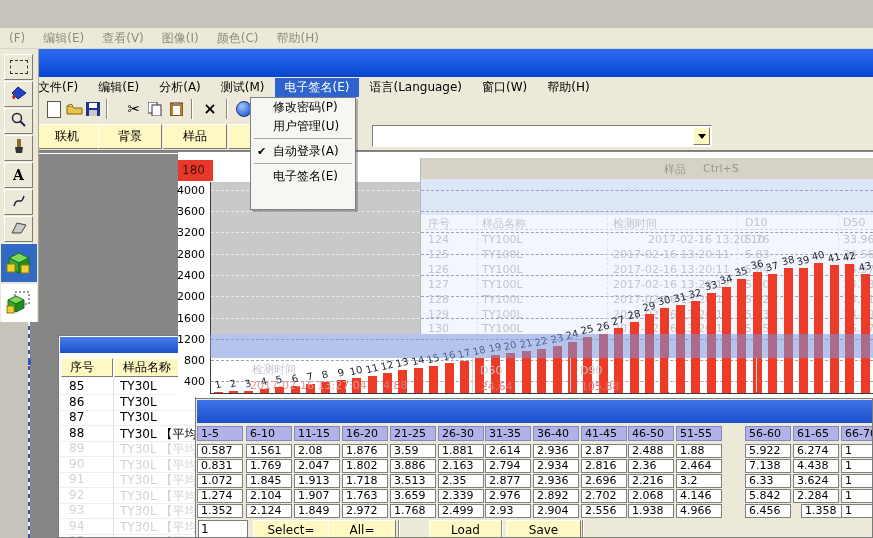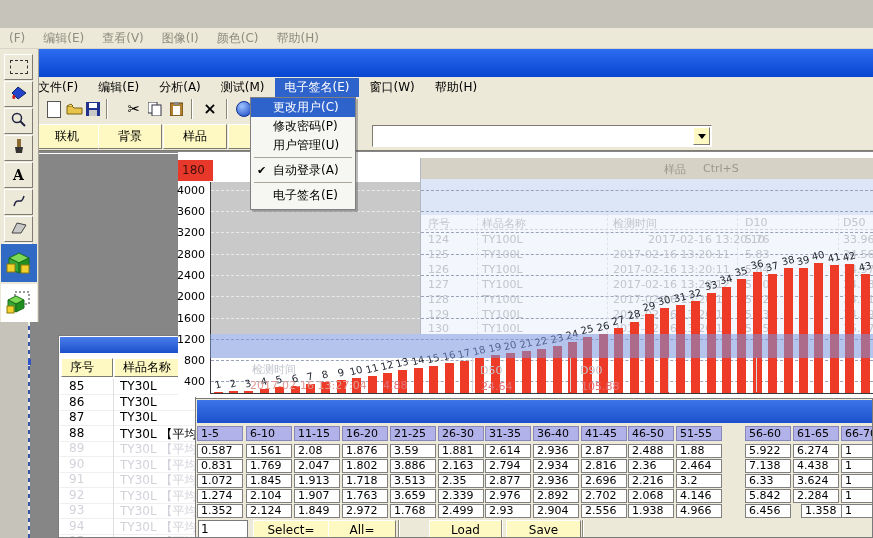--- a/index.html
+++ b/index.html
@@ -102,20 +102,21 @@
 
   <div class="abs" id="client-bg"></div>
 
   <div class="abs" id="app-title"></div>
   <div class="abs" id="app-menubar">
       <span class="mi">文件(F)</span>
       <span class="mi">编辑(E)</span>
       <span class="mi">分析(A)</span>
       <span class="mi">测试(M)</span>
       <span class="mi active">电子签名(E)</span>
+      <span class="mi">语言(Language)</span>
       <span class="mi">窗口(W)</span>
       <span class="mi">帮助(H)</span>
     </div>
   <div class="abs" id="app-toolbar">
       <div class="toolbtn" style="left: 16px;">
         <div style="width:12px;height:15px;background:#fff;border:1px solid #555;"></div>
       </div>
       <div class="toolbtn" style="left: 36px;">
         <svg width="17" height="14">
           <path d="M1,12 L1,4 L6,4 L8,6 L16,6 L16,12 Z" fill="#e8c44a" stroke="#7a6410"></path>
@@ -573,21 +574,20 @@
       <rect x="1" y="16" width="7" height="7" fill="#f2d12e" stroke="#8a7a10"></rect>
     </svg>
   </div>
   <div class="abs" id="paint-left"></div>
 
   <div class="abs ants-h"></div>
   <div class="abs ants-v"></div>
   <div class="abs" id="sel-handle"></div>
 
   <div class="abs" id="dropdown">
-      <div class="dd-item hl">更改用户(C)</div>
       <div class="dd-item">修改密码(P)</div>
       <div class="dd-item">用户管理(U)</div>
       <div class="dd-sep"></div>
       <div class="dd-item">自动登录(A)<span class="dd-check">✔</span></div>
       <div class="dd-sep"></div>
       <div class="dd-item">电子签名(E)</div>
     </div>
 
 </div>
 

